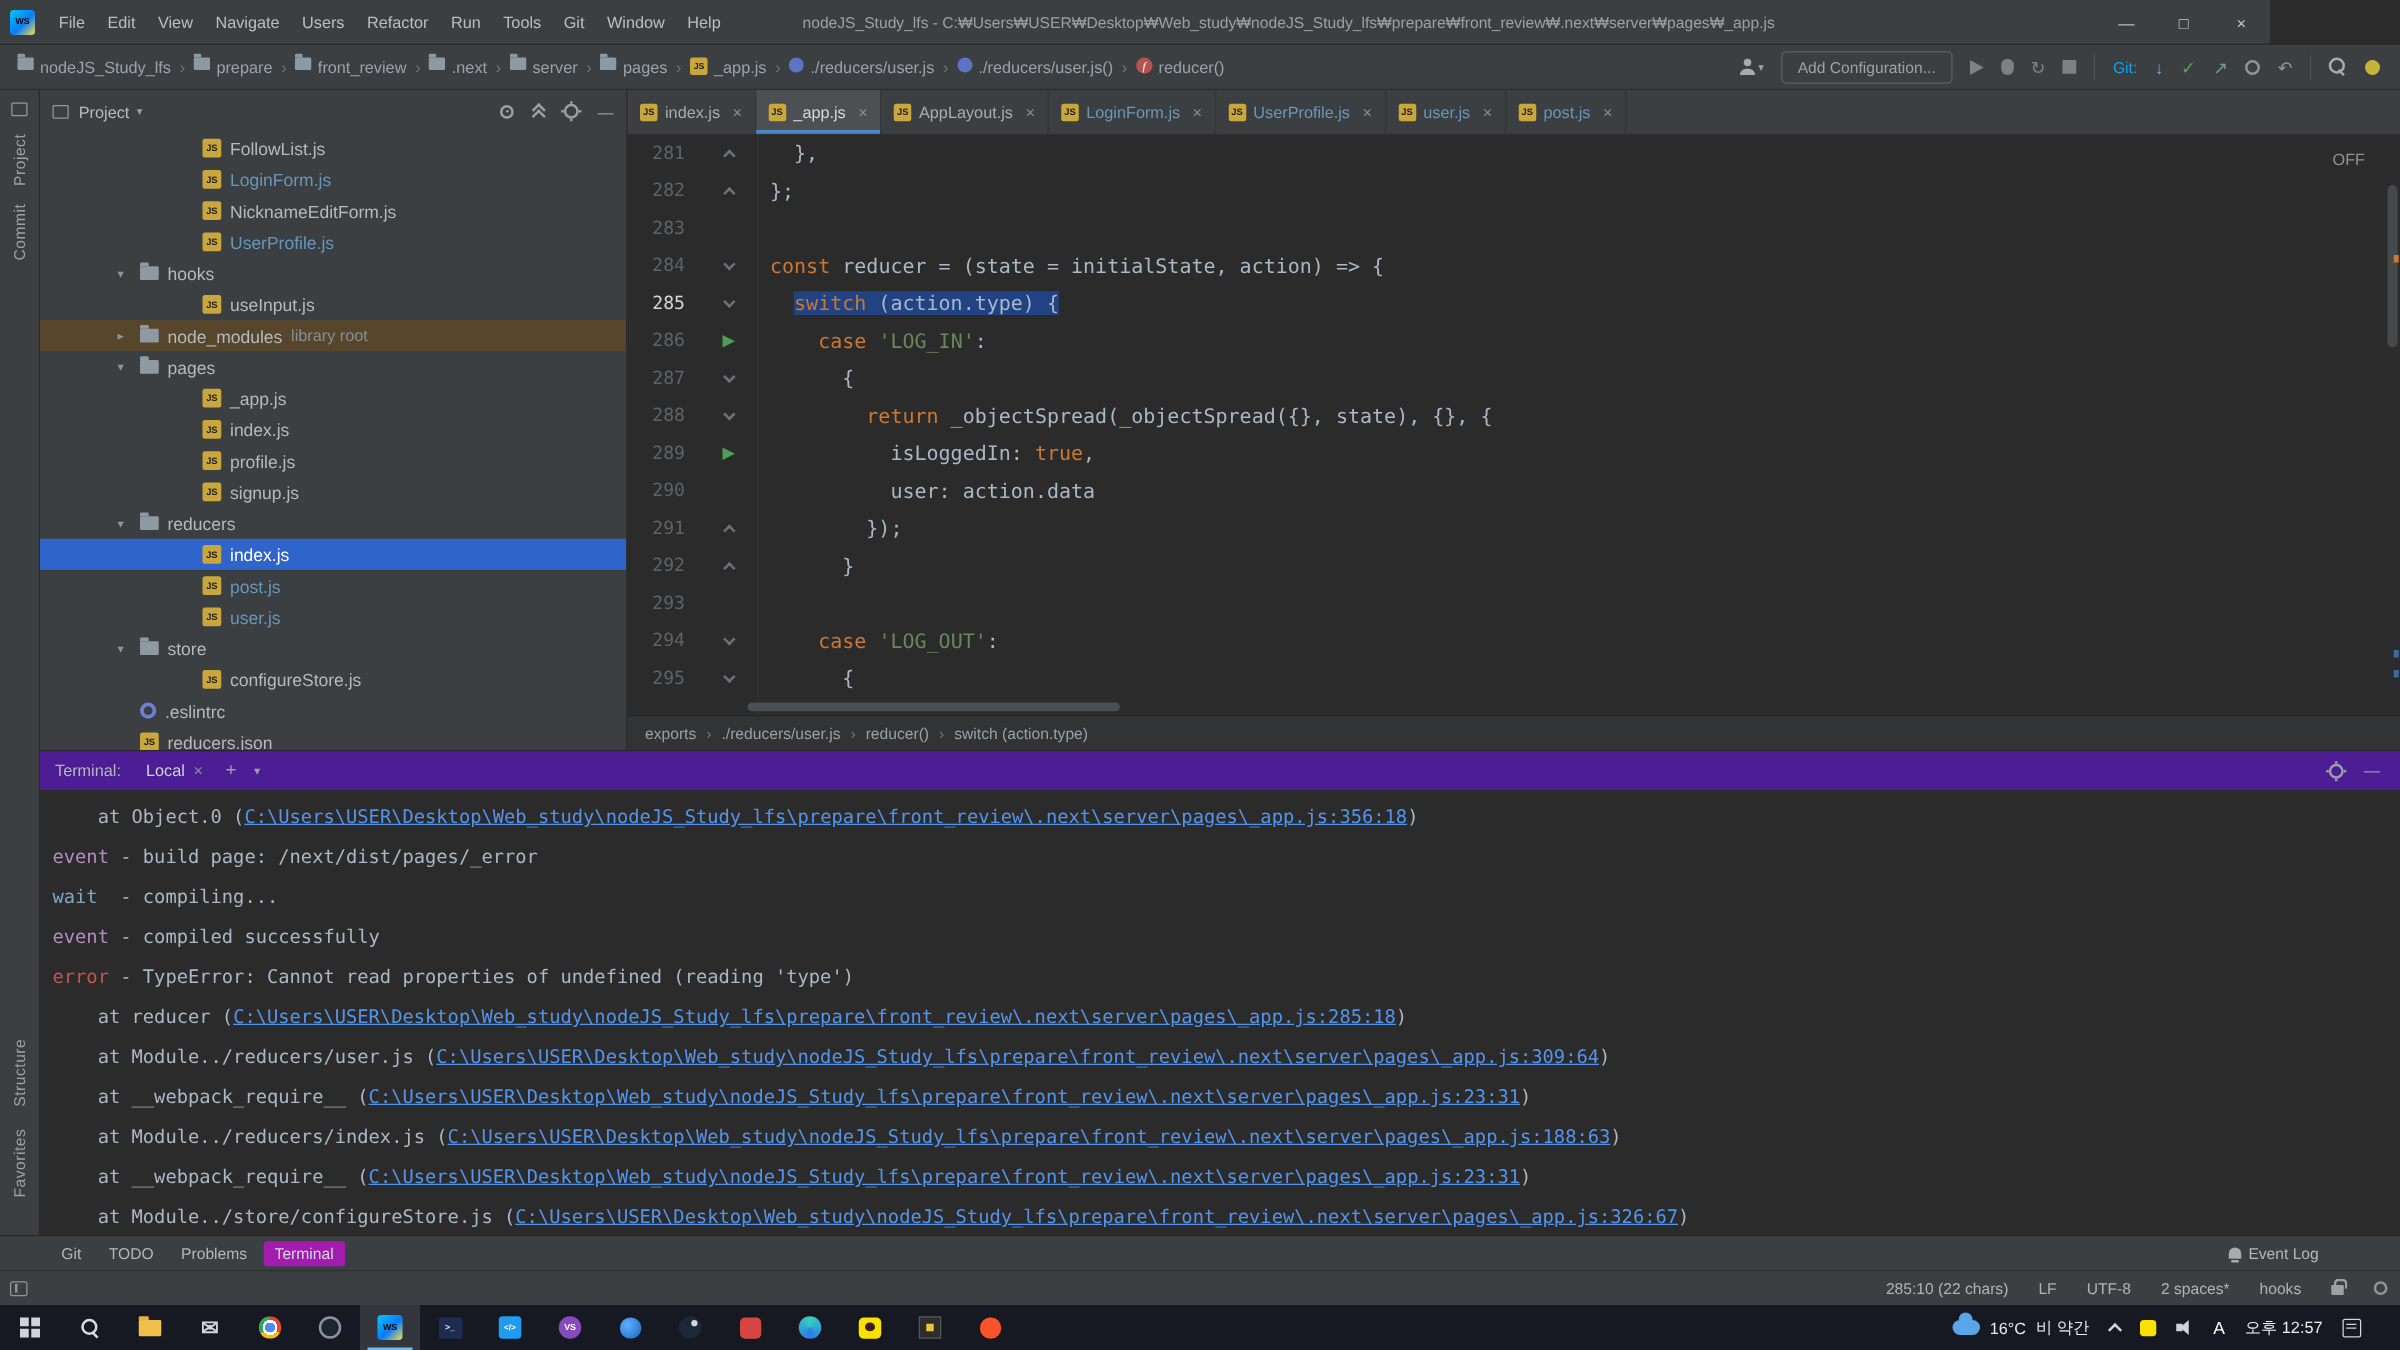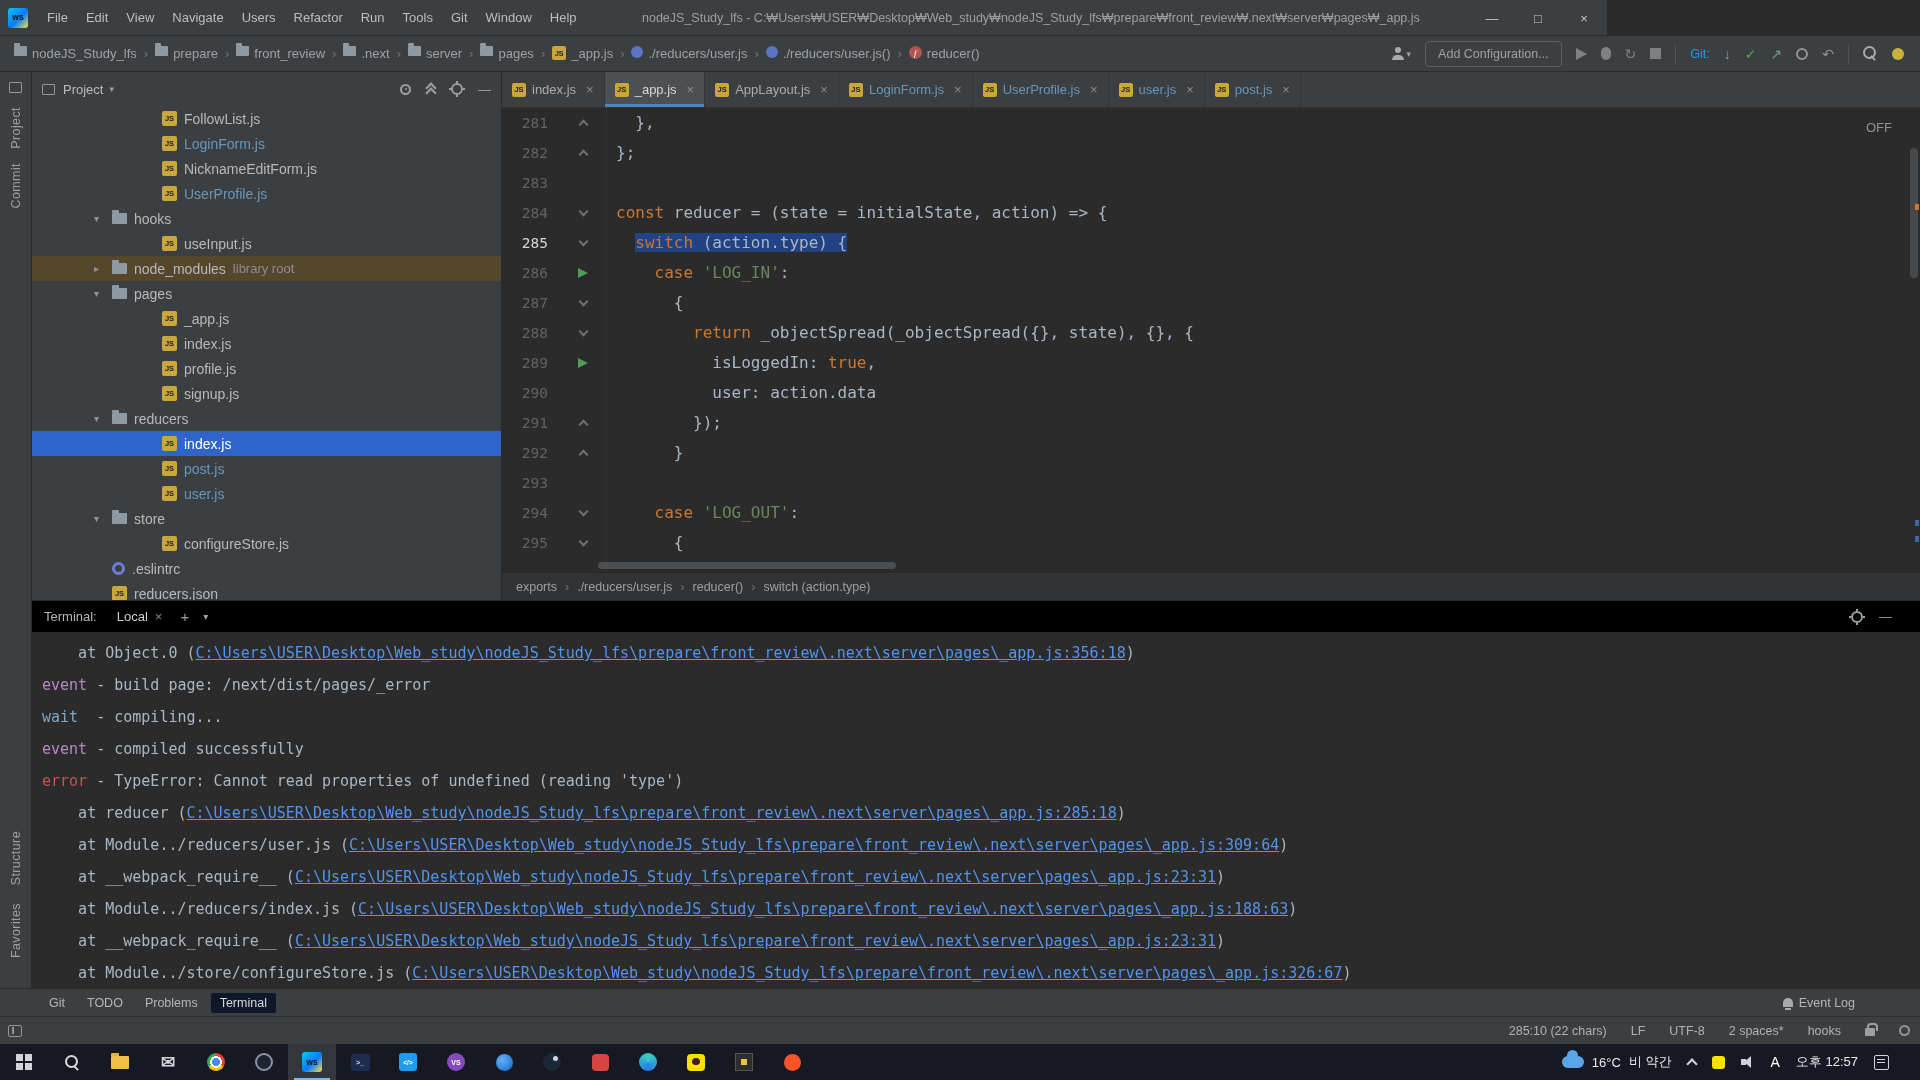--- a/index.html
+++ b/index.html
@@ -1,21 +1,21 @@
 <!DOCTYPE html>
 <html><head>
 <meta charset="utf-8">
 <style>
   *{box-sizing:border-box;margin:0;padding:0}
   html,body{width:1920px;height:1080px;overflow:hidden;background:#2b2b2b;
     font-family:"Liberation Sans",sans-serif;color:#bbbdbf;-webkit-font-smoothing:antialiased}
   #app{position:relative;width:1920px;height:1080px;background:#2b2b2b}
 
   
-  .title-bar{position:absolute;left:0;top:0;width:1607px;height:36px;background:#3c3f41;
+  .title-bar{position:absolute;left:0;top:0;width:1816px;height:36px;background:#3c3f41;
     display:flex;align-items:center;border-bottom:1px solid #2a2c2d}
   .app-icon{width:20px;height:20px;border-radius:3px;margin:0 10px 0 8px;
     background:linear-gradient(135deg,#09c6f2,#0a7cfa 55%,#f7e14c);display:flex;align-items:center;justify-content:center;
     font-size:7px;font-weight:bold;color:#0b0b0b}
   .menu-item{padding:0 9px;font-size:13px;color:#bcbec0;height:100%;display:flex;align-items:center;cursor:default}
   .window-title{position:absolute;left:642px;top:0;height:36px;display:flex;align-items:center;
     font-size:12.5px;color:#9da0a3;white-space:nowrap}
   .win-controls{position:absolute;right:0;top:0;height:36px;display:flex}
   .win-btn{width:46px;height:36px;display:flex;align-items:center;justify-content:center;color:#c6c8ca;font-size:13px}
 
@@ -114,38 +114,38 @@
   .off-badge{position:absolute;right:28px;top:12px;font-size:13px;color:#8f9295}
   .vscroll{position:absolute;right:2px;top:40px;width:8px;height:130px;background:#55595c;border-radius:4px;opacity:.65}
   .smark{position:absolute;right:1px;width:4px;height:6px}
   .hscroll{position:absolute;left:96px;bottom:3px;width:298px;height:7px;background:#55595c;border-radius:4px;opacity:.8}
   .editor-crumbs{position:absolute;left:0;top:500px;width:1418px;height:28px;background:#313335;
     display:flex;align-items:center;padding-left:14px;font-size:12.5px;color:#9ba0a5;border-top:1px solid #262829}
   .ecrumb:not(:last-child)::after{content:"›";margin:0 8px;color:#6f757b}
 
   
   .terminal-panel{position:absolute;left:32px;top:600px;width:1888px;height:388px;background:#2b2b2b;border-top:1px solid #282828}
-  .term-header{height:32px;background:#000000;display:flex;align-items:center;padding:0 28px 0 12px;border-bottom:1px solid #2a2c2d}
+  .term-header{height:32px;background:#4c1d95;display:flex;align-items:center;padding:0 16px 0 12px;border-bottom:1px solid #2a2c2d}
   .term-label{font-size:13px;color:#b3b8bc}
   .term-tab{margin-left:20px;font-size:13px;color:#cfd3d6;display:flex;align-items:center;gap:7px}
   .term-tab .etab-close{margin-left:0}
   .term-plus{margin-left:18px;font-size:15px;color:#9aa0a4}
   .term-dd{margin-left:14px;font-size:10px;color:#9aa0a4}
   .term-tools{margin-left:auto;display:flex;align-items:center;gap:16px}
   .term-body{padding:4px 0 0 10px;font-family:"DejaVu Sans Mono",monospace;font-size:15px}
   .tline{white-space:pre;height:32px;line-height:32px;color:#d0d3d7}
   .tk-link{color:#5394ec;text-decoration:underline;cursor:pointer}
   .tk-ev{color:#b48bc2}.tk-wa{color:#7da7c7}.tk-er{color:#c75450}
 
   
   .toolwindow-bar{position:absolute;left:0;top:988px;width:1920px;height:28px;background:#3c3f41;
     border-top:1px solid #282a2b;display:flex;align-items:center;font-size:12.5px}
   .tw-left{display:flex;align-items:center;gap:4px;padding-left:40px}
   .tw-item{padding:3px 9px;color:#b3b7ba;display:flex;align-items:center;gap:6px;cursor:pointer}
-  .tw-item.active{background:#0f172a;border-radius:2px;color:#d6d9db}
+  .tw-item.active{background:#a21caf;border-radius:2px;color:#d6d9db}
   .tw-right{margin-left:auto;display:flex;align-items:center;padding-right:56px}
   .icon-bell{width:10px;height:9px;border-radius:5px 5px 0 0;background:#a7abae;position:relative}
   .icon-bell::after{content:"";position:absolute;left:2px;bottom:-3px;width:6px;height:2px;background:#a7abae}
   .status-bar{position:absolute;left:0;top:1016px;width:1920px;height:28px;background:#3c3f41;
     border-top:1px solid #2e3031;display:flex;align-items:center;font-size:12.5px;color:#b0b3b6}
   .tw-switcher{width:14px;height:12px;border:1.5px solid #8f959a;border-radius:2px;margin-left:8px;position:relative}
   .tw-switcher::after{content:"";position:absolute;left:3px;top:1px;width:1.5px;height:7px;background:#8f959a}
   .status-right{margin-left:auto;display:flex;align-items:center;gap:24px;padding-right:10px}
   .sb-item{white-space:nowrap;cursor:pointer}
   .icon-lock{width:10px;height:8px;background:#9aa0a4;border-radius:1px;position:relative;margin-top:3px}

